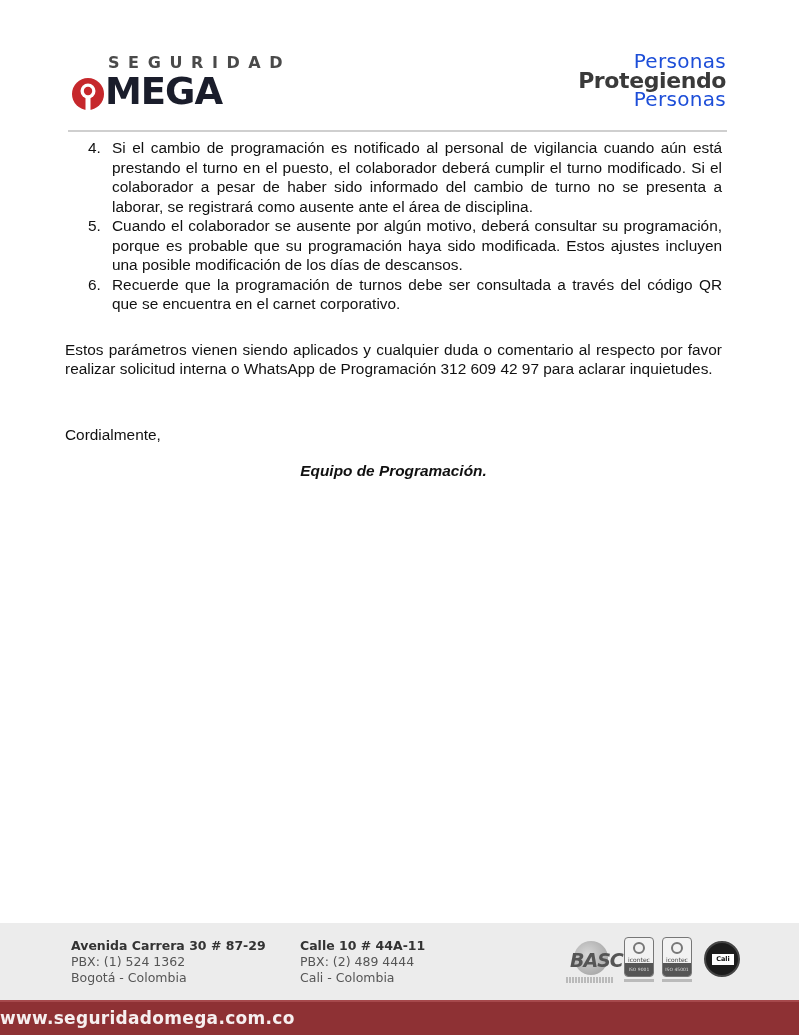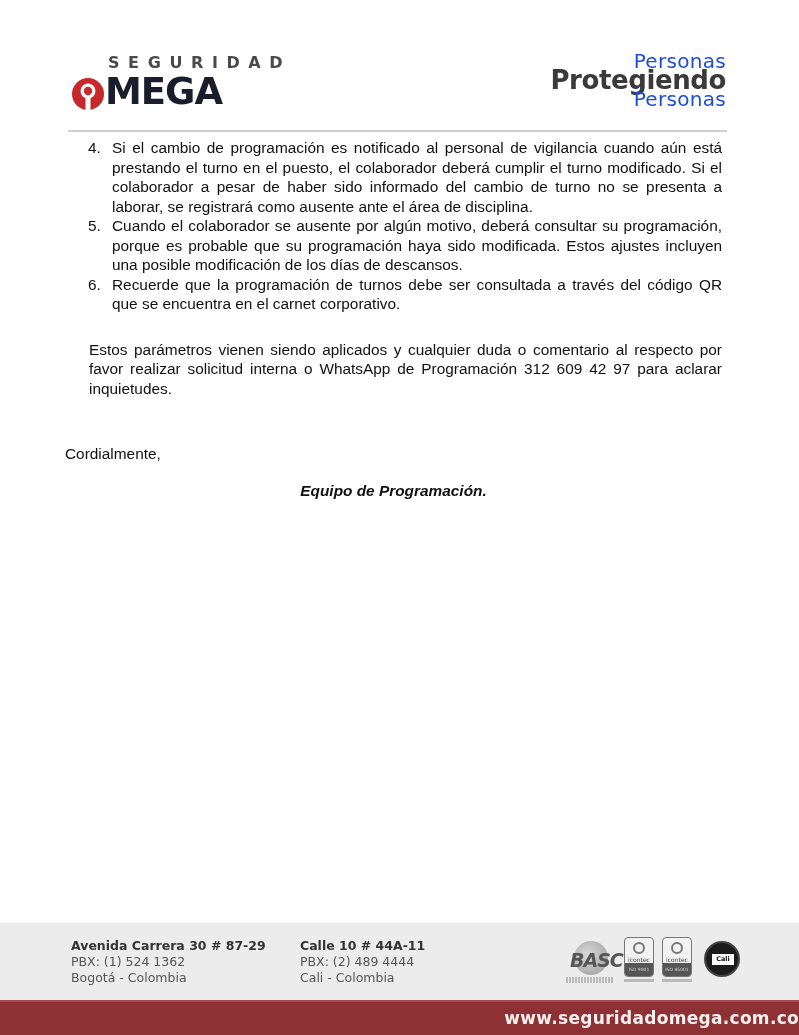--- a/index.html
+++ b/index.html
@@ -7,30 +7,30 @@
     body { position: relative; font-family: "Liberation Sans", sans-serif; color: #111; }
 
     
     .logo-left { position: absolute; left: 71px; top: 53px; width: 170px; height: 62px; }
     .logo-top { position: absolute; left: 1px; top: 0; font-family: "DejaVu Sans", sans-serif; font-weight: bold; font-size: 16px; letter-spacing: 8.6px; color: #4a4a4a; white-space: nowrap; margin-left: 36px; }
     .logo-mark { position: absolute; left: 0; top: 24px; width: 34px; height: 34px; }
     .logo-word { position: absolute; left: 34px; top: 18px; font-family: "DejaVu Sans", sans-serif; font-weight: bold; font-size: 37px; letter-spacing: -1px; color: #1a1d2b; line-height: 42px; }
 
     .tagline { position: absolute; right: 73px; top: 52px; text-align: right; font-family: "DejaVu Sans", sans-serif; color: #555; line-height: 19px; font-size: 20px; }
     .tagline .t1, .tagline .t3 { font-weight: normal; color: #1d4ed8; letter-spacing: 0.3px; }
-    .tagline .t2 { font-weight: bold; color: #3a3a3a; font-size: 26px; letter-spacing: -0.4px; }
+    .tagline .t2 { font-weight: bold; color: #3a3a3a; font-size: 22px; letter-spacing: -0.4px; }
 
     .header-rule { position: absolute; left: 68px; top: 130px; width: 659px; height: 2px; background: #cfcfcf; }
 
     
     .content { position: absolute; left: 65px; top: 138px; width: 657px; font-size: 15.4px; line-height: 19.5px; }
     .list { list-style: none; }
     .list li { position: relative; padding-left: 47px; text-align: justify; text-align-last: left; }
     .list .num { position: absolute; left: 23px; top: 0; }
-    .para { margin-top: 26px; text-align: justify; text-align-last: left; margin-left: 24px; }
+    .para { margin-top: 26px; text-align: justify; text-align-last: left; }
     .closing { margin-top: 46px; }
     .signature { margin-top: 17px; font-weight: bold; font-style: italic; text-align: center; }
 
     
     .footer { position: absolute; left: 0; top: 923px; width: 799px; height: 77px; background: #ececec; }
     .addr { position: absolute; top: 15px; font-family: "DejaVu Sans", sans-serif; font-size: 12.5px; line-height: 16px; color: #555; }
     .addr .bold { font-weight: bold; color: #333; }
     .addr1 { left: 71px; }
     .addr2 { left: 300px; }
 
@@ -46,21 +46,21 @@
     .icontec .bar { position: absolute; left: 0; bottom: 0; width: 100%; height: 13px; background: #555; }
     .icontec .bar span { display: block; text-align: center; font-size: 4.5px; color: #ddd; line-height: 13px; font-family: "DejaVu Sans", sans-serif; }
     .icontec-caption { position: absolute; top: 44px; width: 30px; height: 3px; background: #999; opacity: 0.6; }
     .ic1 { left: 60px; }
     .ic2 { left: 98px; }
 
     .iqnet { position: absolute; left: 140px; top: 6px; width: 36px; height: 36px; border-radius: 50%; background: #1c1c1c; border: 2px solid #444; }
     .iqnet .inner { position: absolute; left: 6px; top: 11px; width: 22px; height: 11px; background: #fff; color: #111; font-family: "DejaVu Sans", sans-serif; font-weight: bold; font-size: 6.5px; text-align: center; line-height: 11px; }
 
     .website-bar { position: absolute; left: 0; top: 1000px; width: 799px; height: 35px; background: #8e3134; border-top: 2px solid #a6494c; }
-    .website { position: absolute; left: 0; top: 6px; width: 799px; text-align: right; font-family: "DejaVu Sans", sans-serif; font-weight: bold; font-size: 17px; color: #f6efef; letter-spacing: 0.3px; }
+    .website { position: absolute; left: 0; top: 6px; width: 799px; text-align: left; font-family: "DejaVu Sans", sans-serif; font-weight: bold; font-size: 17px; color: #f6efef; letter-spacing: 0.3px; }
   </style>
 </head>
 <body>
 
 <div class="logo-left">
   <div class="logo-top">SEGURIDAD</div>
   <svg class="logo-mark" viewBox="0 0 34 34">
     <circle cx="17" cy="17" r="16" fill="#c6282c"></circle>
     <circle cx="17" cy="14" r="7.5" fill="#fff"></circle>
     <circle cx="17" cy="14" r="4.2" fill="#c6282c"></circle>

